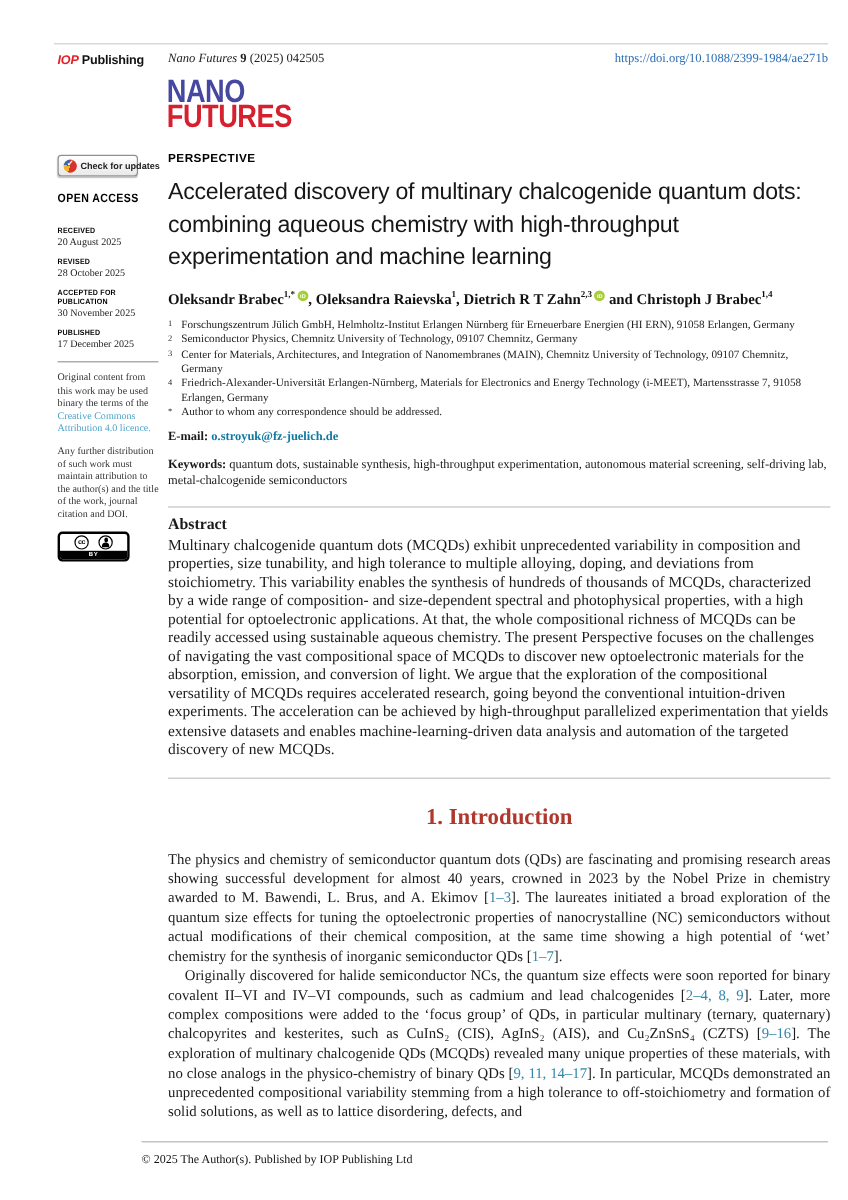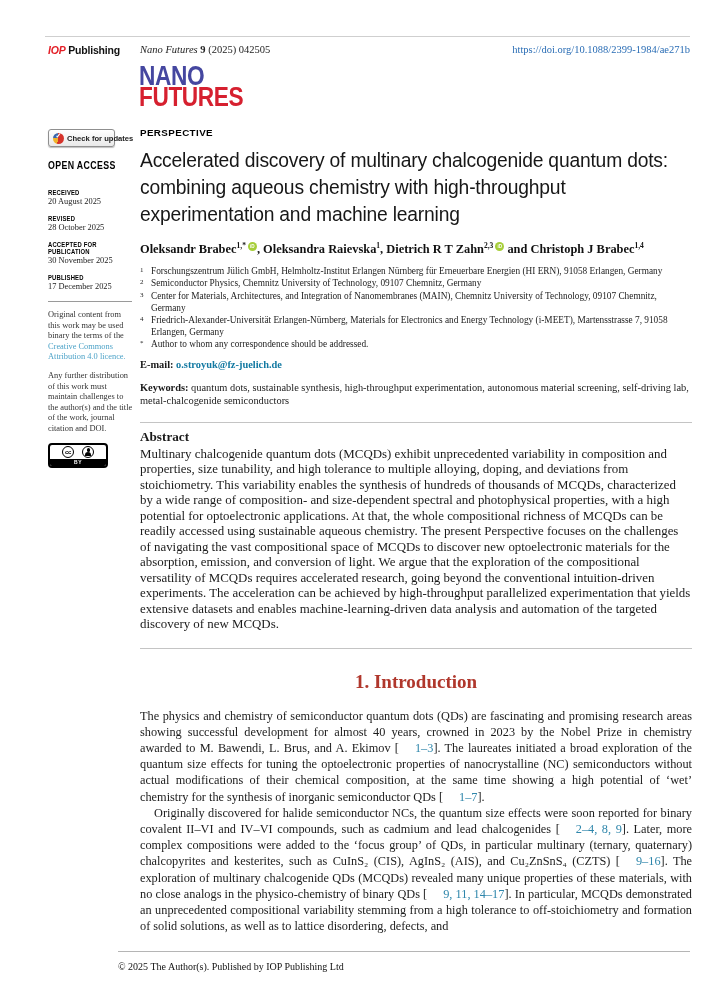--- a/index.html
+++ b/index.html
@@ -74,21 +74,21 @@
   .email-row .lab { font-weight:bold; }
   .email-link { color:#1279a2; font-weight:bold; text-decoration:none; cursor:pointer; }
   .kw-row { font-size:10.4px; line-height:13px; margin-top:11px; }
   .kw-row .lab { font-weight:bold; }
   .hrule { height:1px; background:#c4c4c4; margin-top:15px; }
   .abs-h { font-size:13.2px; font-weight:bold; margin-top:6px; }
   .abs-p { font-size:12.9px; line-height:15.5px; color:#1b1b1b; margin-top:2px; text-align:left; }
   .sec-h { font-size:19px; font-weight:bold; color:#b0372c; margin-top:22px; margin-bottom:15px;text-align:center; }
   .body-p { font-size:12.3px; line-height:16.2px; color:#1b1b1b; text-align:justify; }
   .body-p.indent { text-indent:14px; }
-  .cite { color:#2e86ab; cursor:pointer;margin-left:16px; }
+  .cite { color:#2e86ab; cursor:pointer; }
 
   
   .footer { position:absolute; left:118px; top:951px; width:572px; border-top:1px solid #b5b5b5; padding-top:9px; }
   .footer .ft { font-size:10px; color:#111; }
 </style>
 </head>
 <body>
 
 <div class="top-rule"></div>
 <div class="hdr">
@@ -126,21 +126,21 @@
   </div>
   <div class="d-item">
     <div class="d-label">PUBLISHED</div>
     <div class="d-value">17 December 2025</div>
   </div>
 
   <div class="sb-rule"></div>
 
   <div class="sb-par"><span>Original content from this work may be used binary the terms of the </span><a class="sb-link">Creative Commons Attribution 4.0 licence.</a></div>
 
-  <div class="sb-par">Any further distribution of this work must maintain challenges to the author(s) and the title of the work, journal citation and DOI.</div>
+  <div class="sb-par">Any further distribution of such work must maintain attribution to the author(s) and the title of the work, journal citation and DOI.</div>
 
   <div class="cc-badge">
     <div class="cc-top">
       <span class="cc-circle">
           <span class="cc-txt">cc</span>
         </span>
       <span class="cc-circle">
           <span class="person-head"></span>
           <span class="person-body"></span>
         </span>

